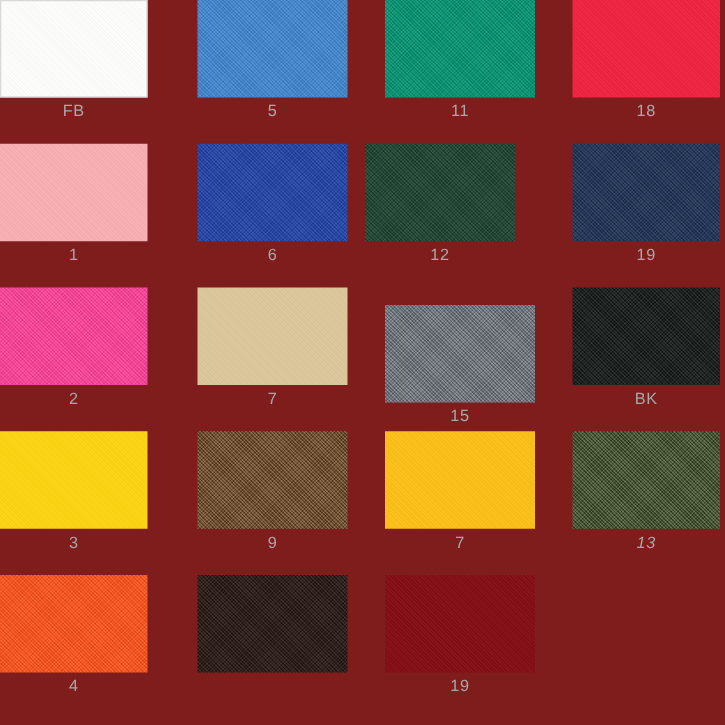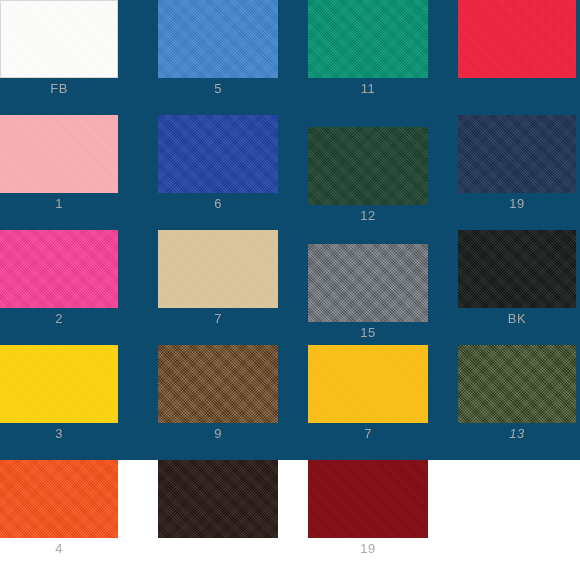--- a/index.html
+++ b/index.html
@@ -11,22 +11,22 @@
   body {
     width: 580px;
     height: 580px;
     overflow: hidden;
     font-family: "Liberation Sans", sans-serif;
   }
 
   #chart {
     position: relative;
     width: 580px;
-    height: 460px;
-    background: #0c4a6e;
+    height: 580px;
+    background: #7f1d1d;
   }
 
   .cell {
     position: absolute;
     box-sizing: border-box;
   }
 
   .swatch {
     position: absolute;
     left: 0;
@@ -119,34 +119,35 @@
     <div class="cell" style="left: 308px; top: 0px; width: 120px; height: 100px; padding-left: 16px;">
       <div class="swatch" style="background: rgb(0, 145, 110);">
         <div class="weave"></div>
       </div>
       <div class="label">11</div>
     </div>
     <div class="cell" style="left: 458px; top: 0px; width: 118px; height: 100px;">
       <div class="swatch tex-faint" style="background: rgb(238, 35, 64);">
         <div class="weave"></div>
       </div>
+      <div class="label">18</div>
     </div>
     <div class="cell" style="left: 0px; top: 115px; width: 118px; height: 100px;">
       <div class="swatch tex-faint" style="background: rgb(249, 174, 180);">
         <div class="weave"></div>
       </div>
       <div class="label">1</div>
     </div>
     <div class="cell" style="left: 158px; top: 115px; width: 120px; height: 100px;">
       <div class="swatch" style="background: rgb(29, 63, 164);">
         <div class="weave"></div>
       </div>
       <div class="label">6</div>
     </div>
-    <div class="cell" style="left: 308px; top: 115px; width: 120px; height: 100px; margin-top: 12px;">
+    <div class="cell" style="left: 292px; top: 115px; width: 120px; height: 100px;">
       <div class="swatch" style="background: rgb(24, 63, 44);">
         <div class="weave"></div>
       </div>
       <div class="label">12</div>
     </div>
     <div class="cell" style="left: 458px; top: 115px; width: 118px; height: 100px;">
       <div class="swatch" style="background: rgb(27, 46, 81);">
         <div class="weave"></div>
       </div>
       <div class="label">19</div>

